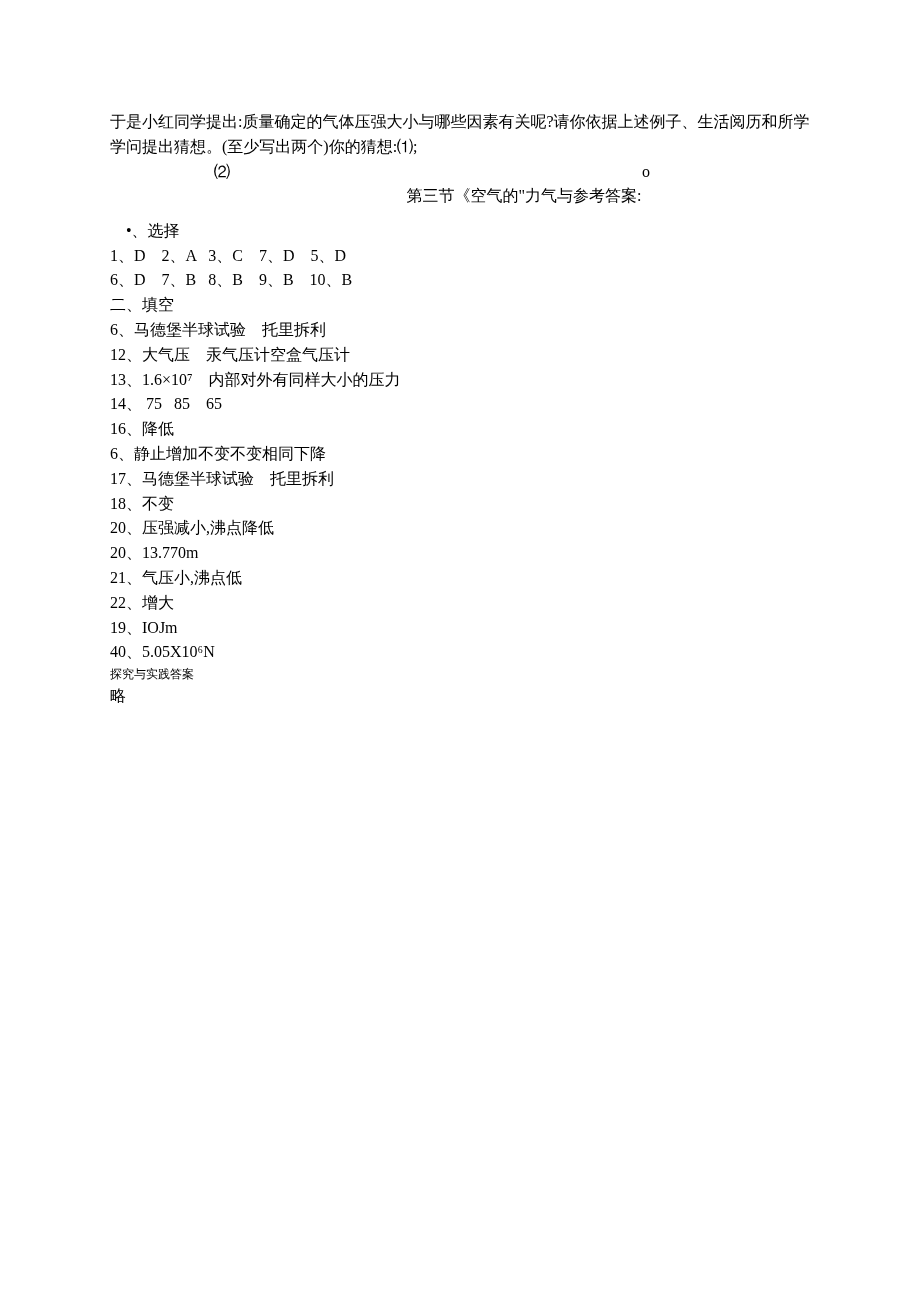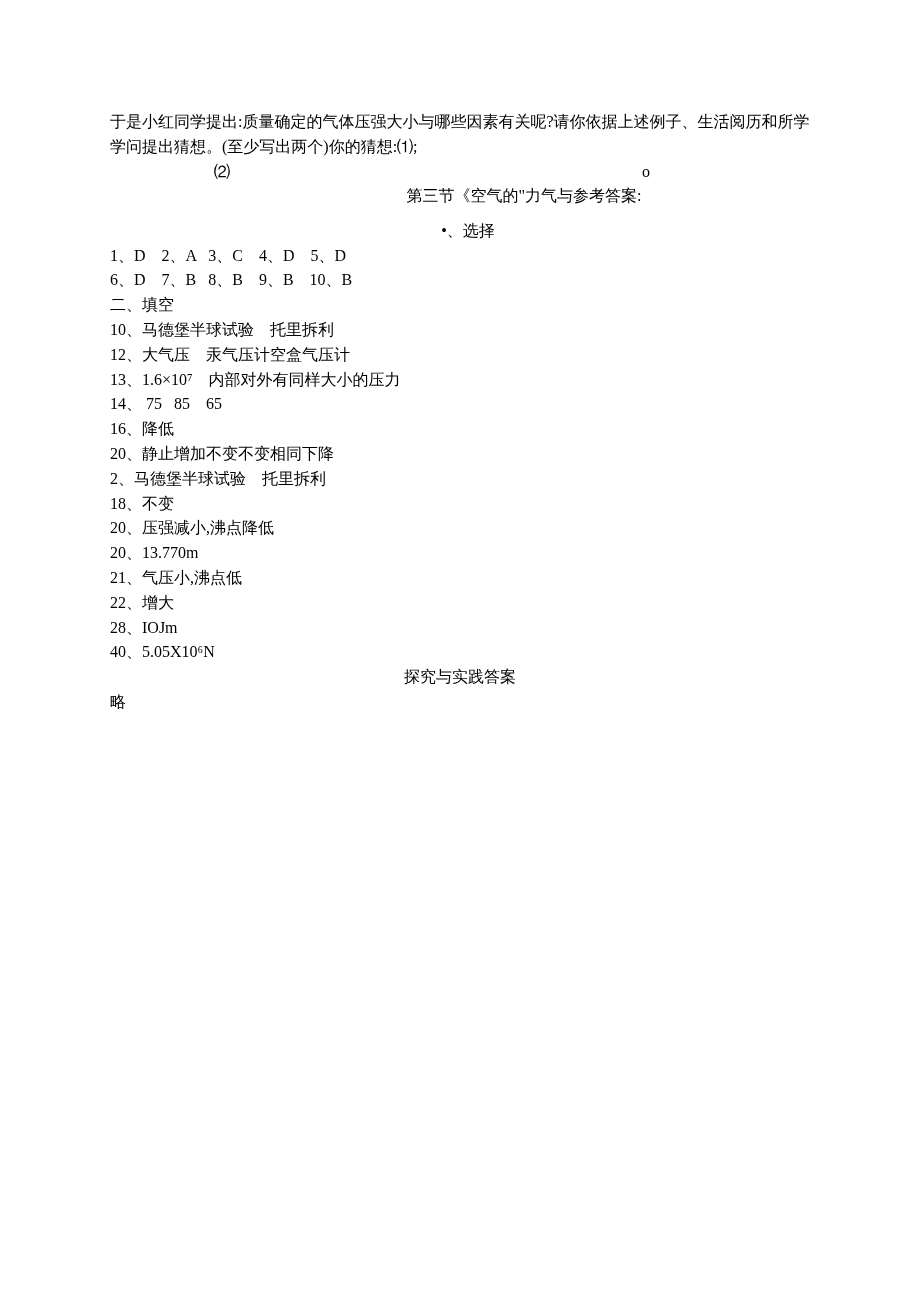--- a/index.html
+++ b/index.html
@@ -20,50 +20,50 @@
     }
     .indent-2 .trailing {
       position: absolute;
       right: 10em;
     }
     .title-line {
       text-align: center;
       padding-left: 8em;
     }
     .spacer { height: 0.6em; }
-    .section-head { padding-left: 1em; text-align: center; }
+    .section-head { padding-left: 1em; }
     .answer-line { white-space: pre; }
-    .explore-label { font-size: 16px; text-align: center; }
+    .explore-label { font-size: 12px; }
   </style>
 </head>
 <body>
 
 <div class="intro-line">于是小红同学提出:质量确定的气体压强大小与哪些因素有关呢?请你依据上述例子、生活阅历和所学</div>
 <div class="intro-line">学问提出猜想。(至少写出两个)你的猜想:⑴;</div>
 <div class="indent-2">
   <span>⑵</span>
   <span class="trailing">o</span>
 </div>
 <div class="title-line">第三节《空气的"力气与参考答案:</div>
 
 <div class="spacer"></div>
 
 <div class="section-head"> •、选择</div>
-<div class="answer-line">1、D    2、A   3、C    4、D    5、D</div>
+<div class="answer-line">1、D    2、A   3、C    7、D    5、D</div>
 <div class="answer-line">6、D    7、B   8、B    9、B    10、B</div>
 
 <div>二、填空</div>
-<div class="answer-line">10、马德堡半球试验    托里拆利</div>
+<div class="answer-line">6、马德堡半球试验    托里拆利</div>
 <div class="answer-line">12、大气压    汞气压计空盒气压计</div>
 <div class="answer-line">13、1.6×10⁷    内部对外有同样大小的压力</div>
 <div class="answer-line">14、 75   85    65</div>
 <div class="answer-line">16、降低</div>
-<div class="answer-line">20、静止增加不变不变相同下降</div>
-<div class="answer-line">2、马德堡半球试验    托里拆利</div>
+<div class="answer-line">6、静止增加不变不变相同下降</div>
+<div class="answer-line">17、马德堡半球试验    托里拆利</div>
 <div class="answer-line">18、不变</div>
 <div class="answer-line">20、压强减小,沸点降低</div>
 <div class="answer-line">20、13.770m</div>
 <div class="answer-line">21、气压小,沸点低</div>
 <div class="answer-line">22、增大</div>
-<div class="answer-line">28、IOJm</div>
+<div class="answer-line">19、IOJm</div>
 <div class="answer-line">40、5.05X10⁶N</div>
 <div class="explore-label">探究与实践答案</div>
 <div>略</div>
 
 </body></html>

